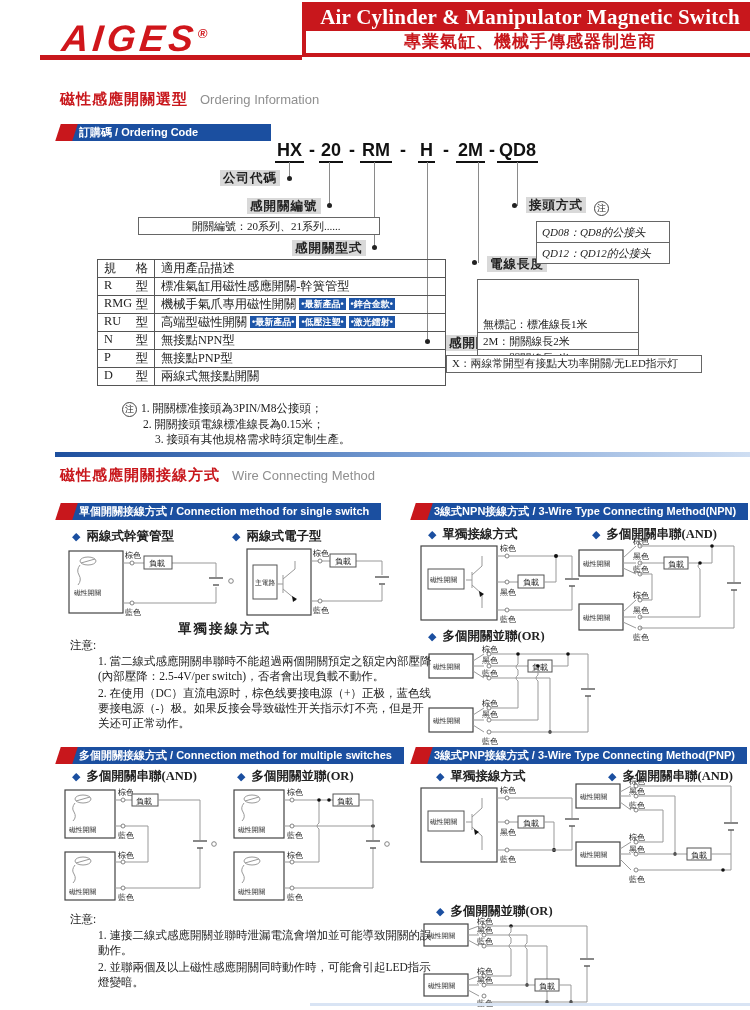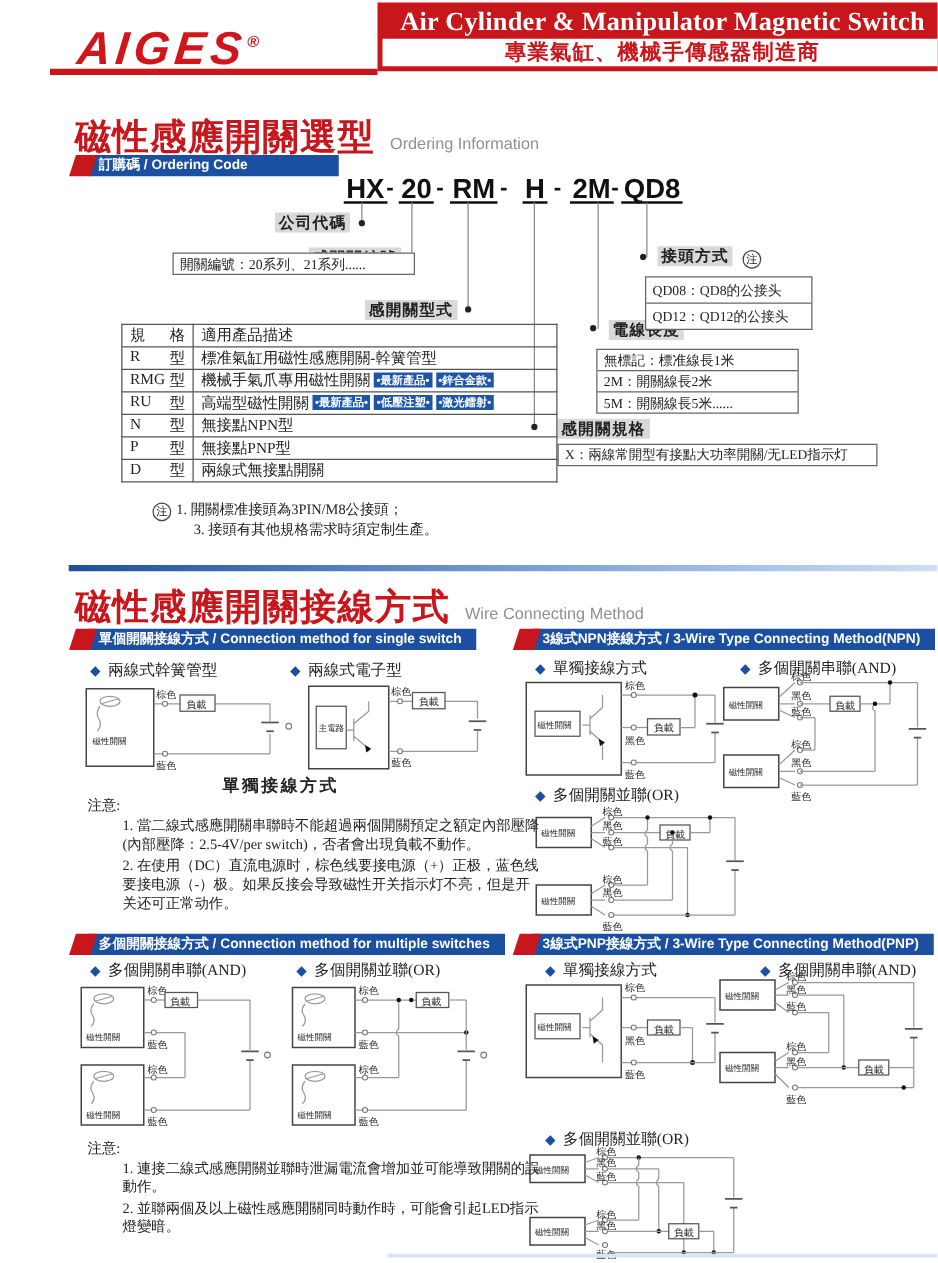--- a/index.html
+++ b/index.html
@@ -9,28 +9,28 @@
   
   .logo{position:absolute;left:62px;top:18px;font-family:"Liberation Sans","DejaVu Sans",sans-serif;
         font-weight:bold;font-style:italic;font-size:37px;color:#d0161b;letter-spacing:4px;transform:skewX(-6deg);}
   .logo sup{font-size:13px;letter-spacing:0;}
   .logo-bar{position:absolute;left:40px;top:55px;width:262px;height:5px;background:#c8171c;}
   .top-banner{position:absolute;left:302px;top:2px;width:448px;background:#c8171c;padding:2px 4px 4px;}
   .bn-en{color:#fff;font-weight:bold;font-size:21px;text-align:center;line-height:26px;letter-spacing:0.2px;white-space:nowrap;}
   .bn-zh-strip{background:#fff;margin-top:1px;}
   .bn-zh{display:block;color:#c8171c;font-weight:bold;font-size:17px;line-height:22px;text-align:center;letter-spacing:1px;}
   
-  .sec-title-zh{font-size:29px;font-weight:bold;color:#c8171c;letter-spacing:1px;}
+  .sec-title-zh{font-size:15px;font-weight:bold;color:#c8171c;letter-spacing:1px;}
   .sec-title-en{font-size:13px;color:#8f8f8f;margin-left:8px;font-family:"Liberation Sans",sans-serif;}
   
   .bluebn{position:absolute;display:flex;align-items:stretch;height:17px;font-family:"Liberation Sans","DejaVu Sans",sans-serif;}
   .redflag{width:17px;background:#c8171c;transform:skewX(-18deg);margin-right:-4px;}
   .bntext{background:#1b4fa0;color:#fff;font-size:11px;font-weight:bold;line-height:17px;padding:0 12px 0 8px;white-space:nowrap;}
   
-  .pseg{position:absolute;font-family:"Liberation Sans",sans-serif;font-weight:bold;font-size:22px;color:#111;
+  .pseg{position:absolute;font-family:"Liberation Sans",sans-serif;font-weight:bold;font-size:18px;color:#111;
         border-bottom:2.5px solid #111;padding:0 2px 1px;line-height:19px;}
   .pdash{position:absolute;font-family:"Liberation Sans",sans-serif;font-weight:bold;font-size:18px;color:#111;line-height:19px;}
   .gline{position:absolute;width:1px;background:#8a8a8a;}
   .dot{position:absolute;width:5px;height:5px;border-radius:50%;background:#222;}
   .glabel{position:absolute;background:#d9d9d9;color:#222;font-size:12.5px;font-weight:bold;
           padding:0 3px;line-height:16px;white-space:nowrap;letter-spacing:1px;}
   .circnote{display:inline-block;width:13px;height:13px;border:1px solid #444;border-radius:50%;
             font-size:9px;line-height:13px;text-align:center;font-weight:normal;letter-spacing:0;vertical-align:1px;}
   .obox{position:absolute;border:1px solid #666;background:#fff;}
   .obox .row{border-top:1px solid #666;padding:0 5px;font-size:11px;white-space:nowrap;display:flex;align-items:center;}
@@ -40,21 +40,21 @@
   table.maintbl td{border:1px solid #555;font-size:12.3px;height:15.5px;padding:0 6px;white-space:nowrap;overflow:hidden;}
   td.c1{width:44px;}
   .c1 .c1in{display:flex;justify-content:space-between;}
   .badge{display:inline-block;background:#1d55a8;color:#fff;font-size:9px;font-weight:bold;
          font-family:"Liberation Sans",sans-serif;padding:0 2px;margin-left:3px;line-height:12px;vertical-align:1px;}
   .notes{position:absolute;display:flex;font-size:11.5px;line-height:15.5px;}
   .notes .nlist div{white-space:nowrap;}
   .divider{position:absolute;left:55px;top:452px;width:695px;height:5px;
            background:linear-gradient(90deg,#1d4f9e,#7da2d6 55%,#cfdef2);}
   
-  .dhead{position:absolute;font-size:12.5px;font-weight:normal;white-space:nowrap;}
+  .dhead{position:absolute;font-size:12.5px;font-weight:bold;white-space:nowrap;}
   .dhead .dia{color:#1b4fa0;font-size:11px;margin-right:6px;}
   .caption{position:absolute;font-size:13.5px;font-weight:bold;letter-spacing:2px;}
   .wnotes{position:absolute;font-size:11.5px;line-height:15px;}
   .wnotes .wtitle{margin-bottom:1px;}
   .wnotes .witem{margin-left:28px;width:336px;margin-bottom:2px;}
   
   svg{position:absolute;overflow:visible;}
   .wr{stroke:#999;stroke-width:1;fill:none;}
   .bb{stroke:#444;stroke-width:1.2;fill:#fff;}
   .ld{stroke:#555;stroke-width:1;fill:#fff;}
@@ -113,29 +113,29 @@
 <div class="dot" style="left:512px;top:203px;"></div>
 
 <div class="glabel" style="left:220px;top:170px;">公司代碼</div>
 <div class="glabel" style="left:247px;top:198px;">感開關編號</div>
 <div class="glabel" style="left:292px;top:240px;">感開關型式</div>
 <div class="glabel" style="left:526px;top:197px;"><span>接頭方式</span></div>
 <div class="abs" style="left:594px;top:198px;"><span class="circnote">注</span></div>
 <div class="glabel" style="left:487px;top:256px;">電線長度</div>
 <div class="glabel" style="left:446px;top:335px;">感開關規格</div>
 
-<div class="obox" style="left:138px;top:202px;width:192px;">
+<div class="obox" style="left:138px;top:217px;width:192px;padding-left:48px;">
   <div class="row" style="height:16px;">開關編號：20系列、21系列......</div>
 </div>
-<div class="obox" style="left:516px;top:221px;width:132px;">
+<div class="obox" style="left:536px;top:221px;width:132px;font-style:italic;">
   <div class="row" style="height:20px;">QD08：QD8的公接头</div>
   <div class="row" style="height:20px;">QD12：QD12的公接头</div>
 </div>
 <div class="obox" style="left:477px;top:279px;width:160px;">
-  <div class="row" style="height:16px;">無標記：標准線長1米</div>
+  <div class="row" style="height:16px;margin-top:36px;">無標記：標准線長1米</div>
   <div class="row" style="height:16px;">2M：開關線長2米</div>
   <div class="row" style="height:16px;">5M：開關線長5米......</div>
 </div>
 <div class="obox" style="left:446px;top:355px;width:254px;">
   <div class="row" style="height:16px;font-size:10.8px;">X：兩線常開型有接點大功率開關/无LED指示灯</div>
 </div>
 
 <table class="maintbl">
   <tbody>
       <tr>
@@ -201,20 +201,21 @@
         </td>
     <td><span>兩線式無接點開關</span></td>
   </tr>
 </tbody>
   </table>
 
 <div class="notes" style="left:122px;top:401px;">
   <span class="circnote" style="margin-right:4px;margin-top:1px;">注</span>
   <div class="nlist">
     <div>1. 開關標准接頭為3PIN/M8公接頭；</div>
+    <div style="margin-left:2px;">2. 開關接頭電線標准線長為0.15米；</div>
     <div style="margin-left:14px;">3. 接頭有其他規格需求時須定制生產。</div>
   </div>
 </div>
 
 <div class="divider"></div>
 
 <div class="abs" style="left:60px;top:466px;">
   <span class="sec-title-zh">磁性感應開關接線方式</span>
   <span class="sec-title-en">Wire Connecting Method</span>
 </div>

